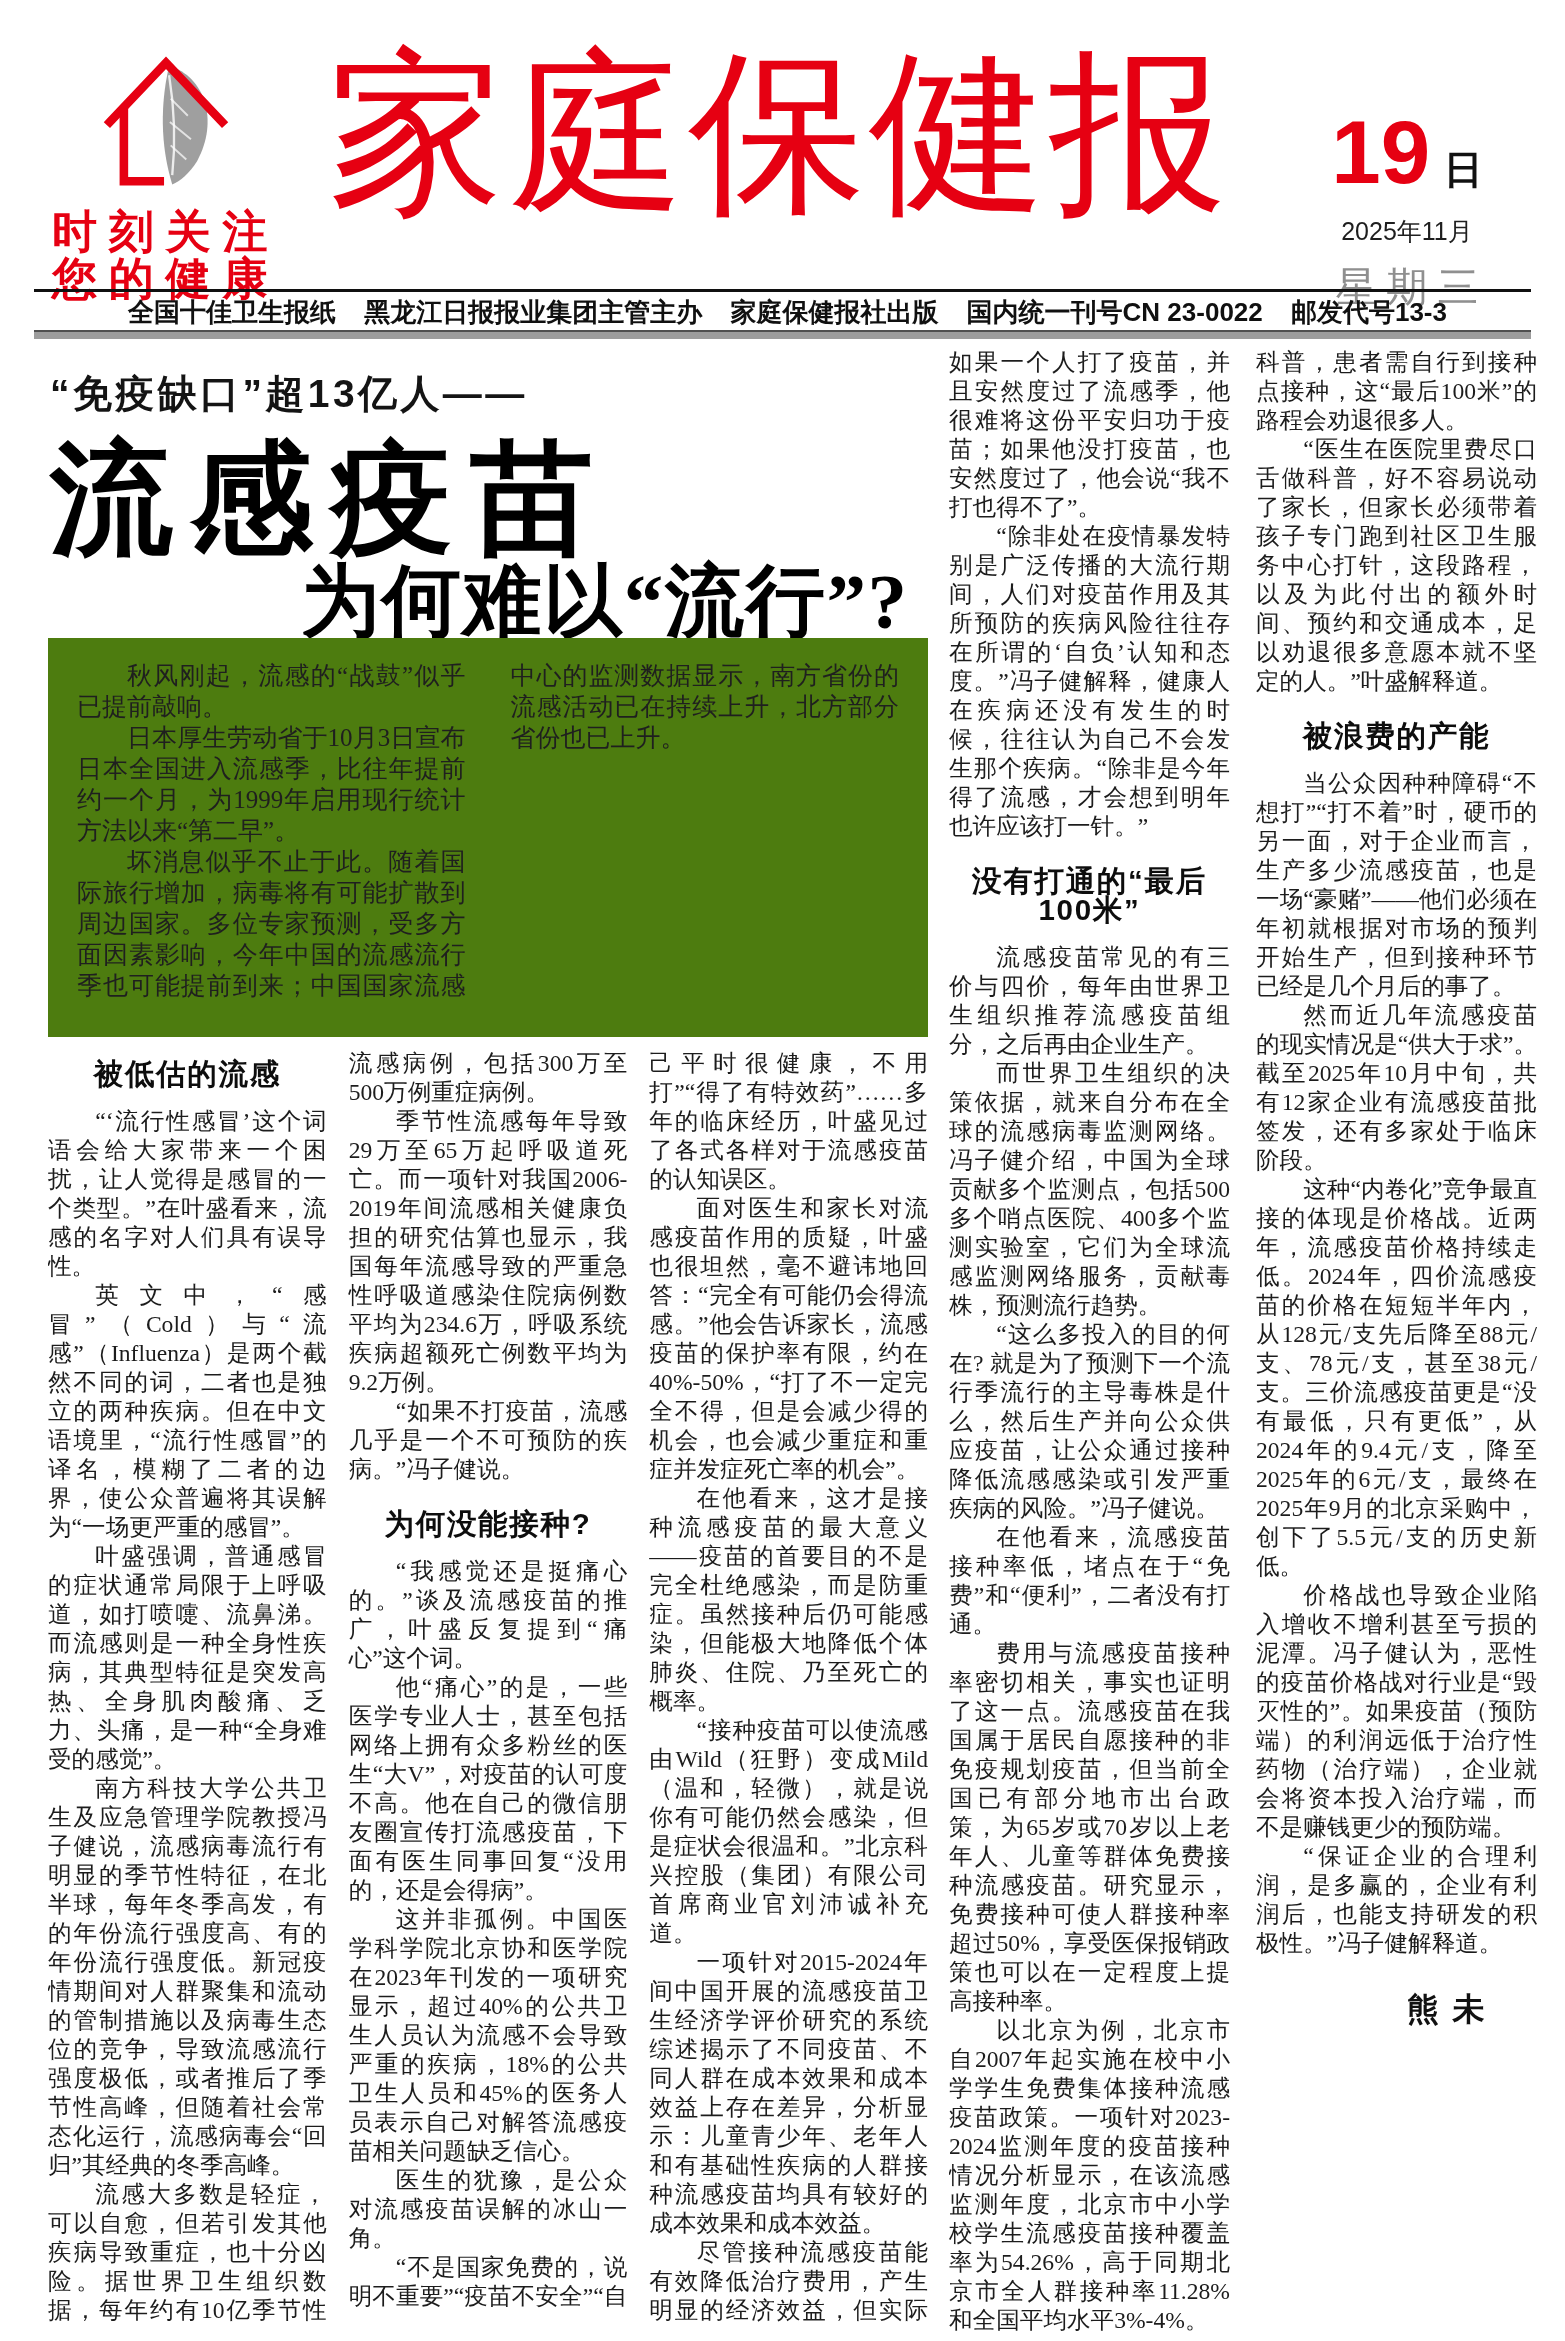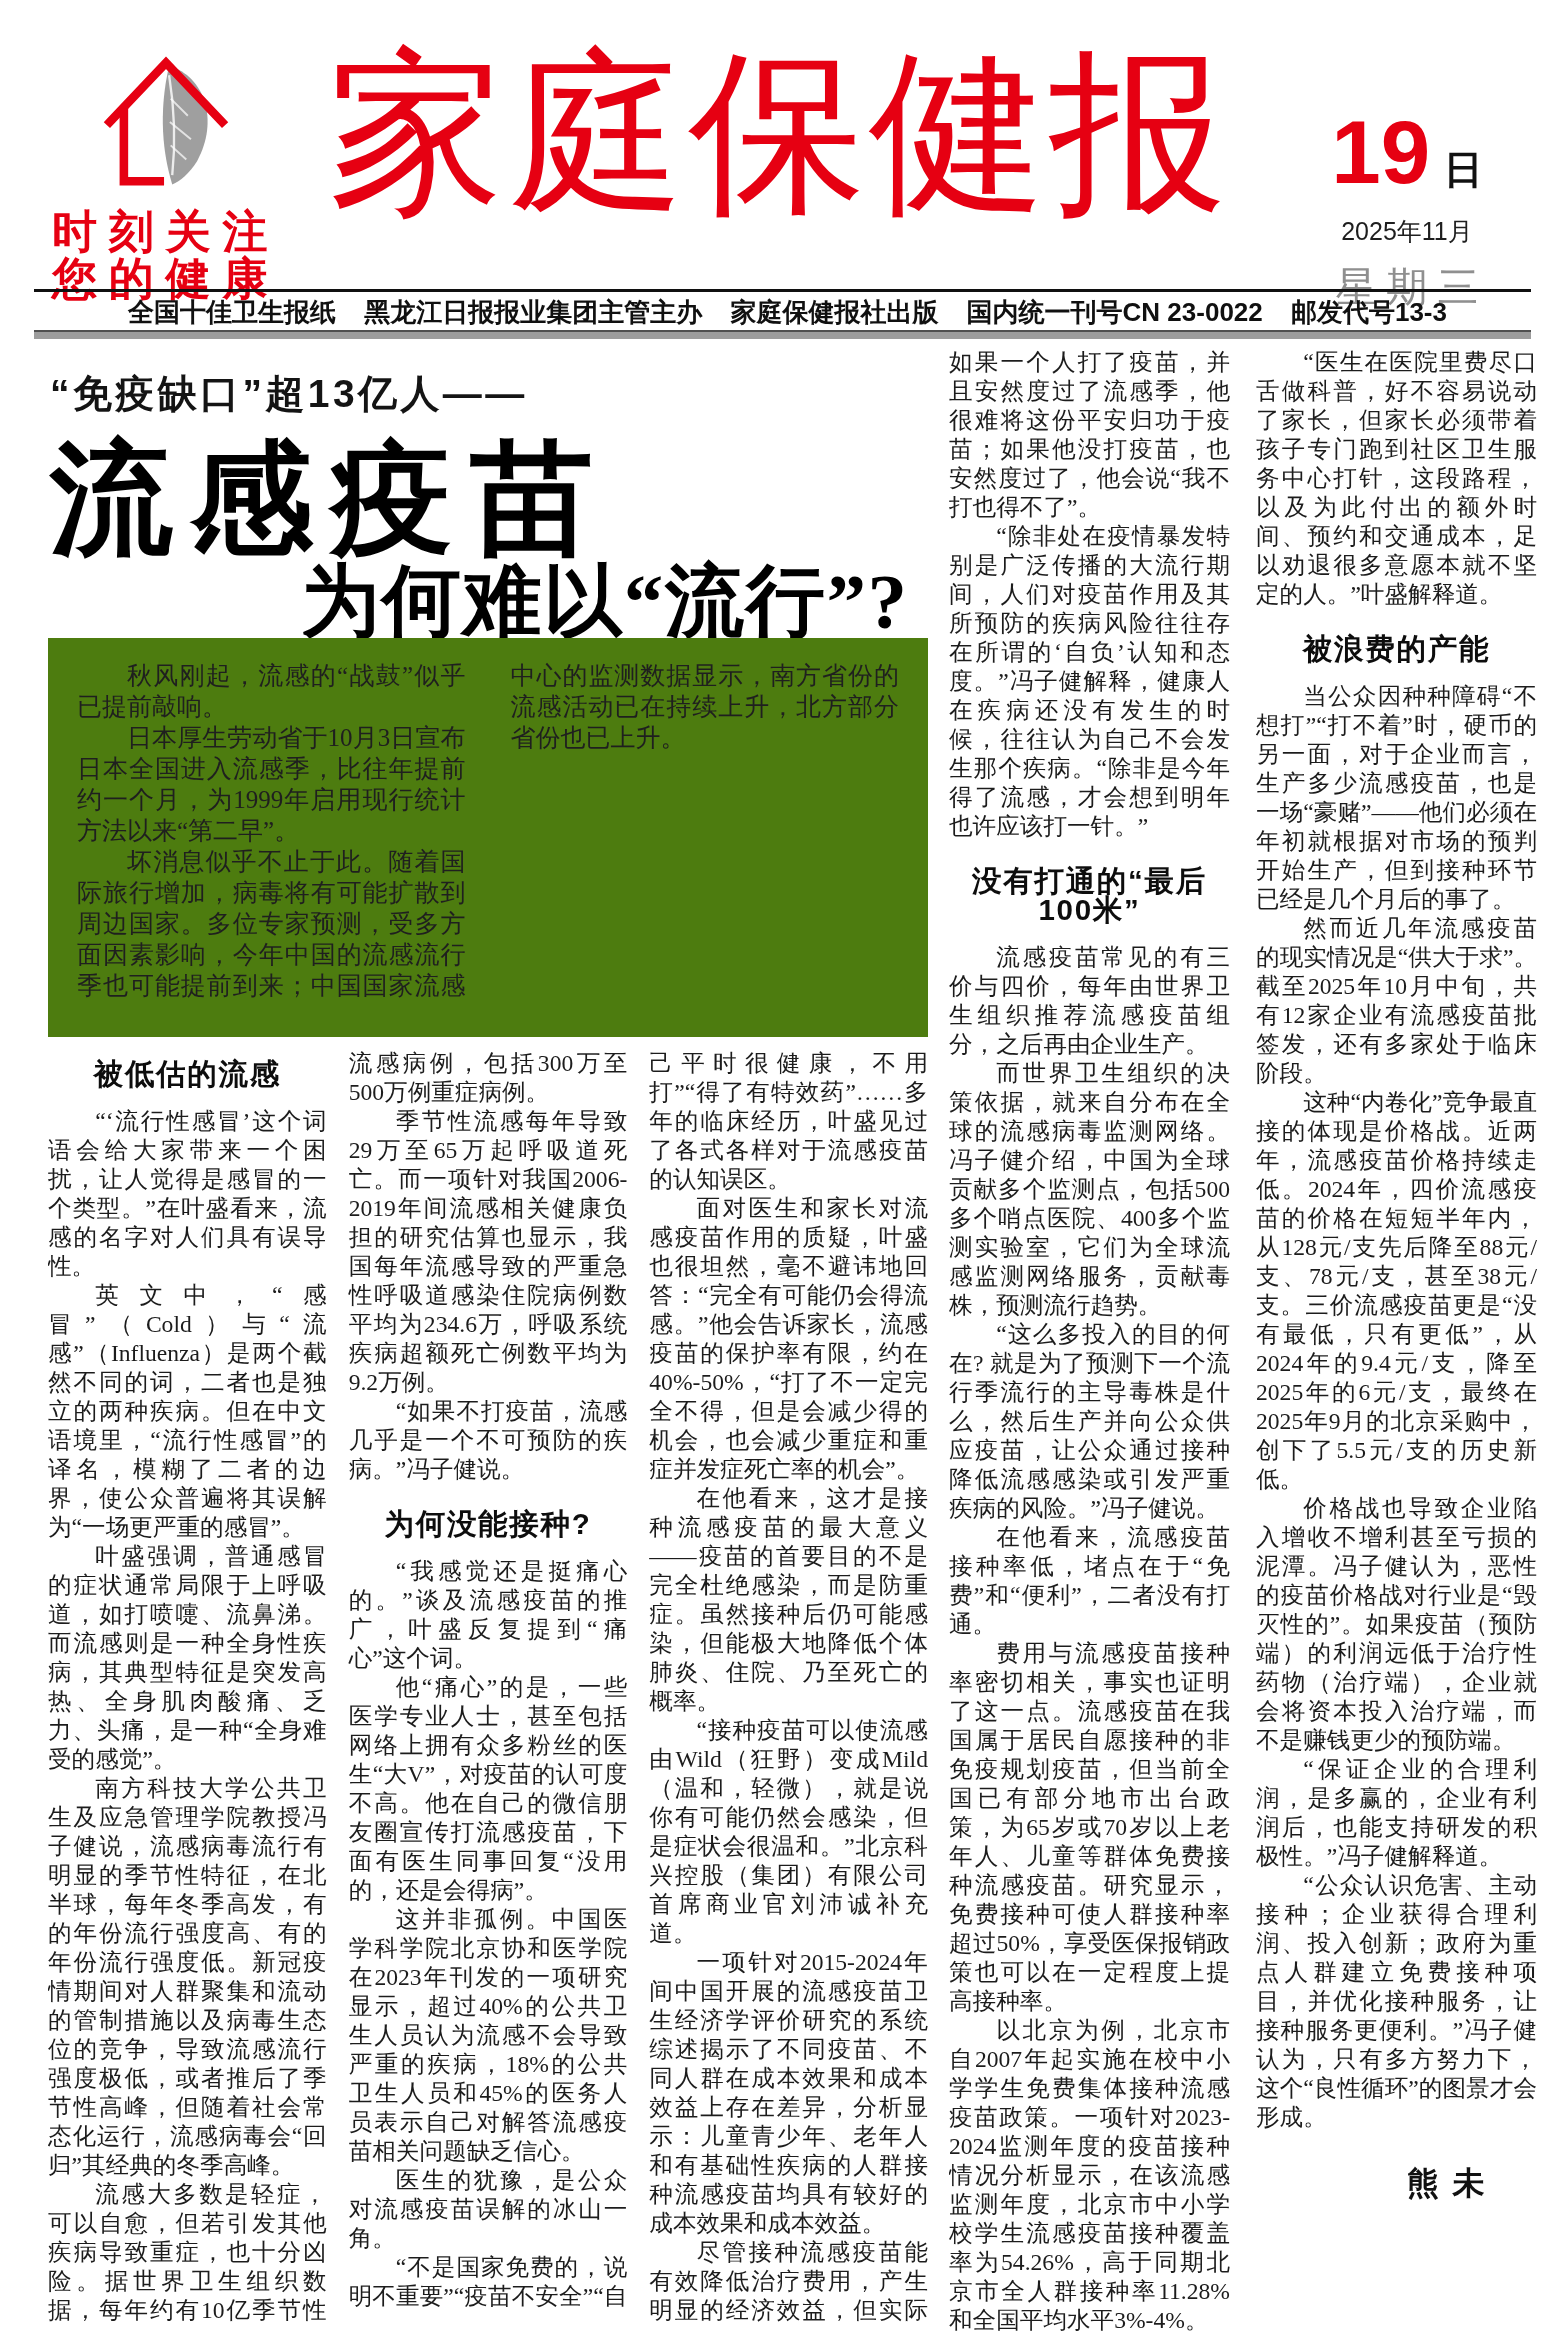--- a/index.html
+++ b/index.html
@@ -142,25 +142,25 @@
       <p>流感疫苗常见的有三价与四价，每年由世界卫生组织推荐流感疫苗组分，之后再由企业生产。</p>
       <p>而世界卫生组织的决策依据，就来自分布在全球的流感病毒监测网络。冯子健介绍，中国为全球贡献多个监测点，包括500多个哨点医院、400多个监测实验室，它们为全球流感监测网络服务，贡献毒株，预测流行趋势。</p>
       <p>“这么多投入的目的何在? 就是为了预测下一个流行季流行的主导毒株是什么，然后生产并向公众供应疫苗，让公众通过接种降低流感感染或引发严重疾病的风险。”冯子健说。</p>
       <p>在他看来，流感疫苗接种率低，堵点在于“免费”和“便利”，二者没有打通。</p>
       <p>费用与流感疫苗接种率密切相关，事实也证明了这一点。流感疫苗在我国属于居民自愿接种的非免疫规划疫苗，但当前全国已有部分地市出台政策，为65岁或70岁以上老年人、儿童等群体免费接种流感疫苗。研究显示，免费接种可使人群接种率超过50%，享受医保报销政策也可以在一定程度上提高接种率。</p>
       <p>以北京为例，北京市自2007年起实施在校中小学学生免费集体接种流感疫苗政策。一项针对2023-2024监测年度的疫苗接种情况分析显示，在该流感监测年度，北京市中小学校学生流感疫苗接种覆盖率为54.26%，高于同期北京市全人群接种率11.28%和全国平均水平3%-4%。</p>
       <p>“费用”的挑战仍然棘手，“最后100米”的路，布满障碍。</p>
     </div>
 
   <div class="col5">
+      <p class="cont">科普，患者需自行到接种点接种，这“最后100米”的路程会劝退很多人。</p>
       <p>“医生在医院里费尽口舌做科普，好不容易说动了家长，但家长必须带着孩子专门跑到社区卫生服务中心打针，这段路程，以及为此付出的额外时间、预约和交通成本，足以劝退很多意愿本就不坚定的人。”叶盛解释道。</p>
       <h3>被浪费的产能</h3>
       <p>当公众因种种障碍“不想打”“打不着”时，硬币的另一面，对于企业而言，生产多少流感疫苗，也是一场“豪赌”——他们必须在年初就根据对市场的预判开始生产，但到接种环节已经是几个月后的事了。</p>
       <p>然而近几年流感疫苗的现实情况是“供大于求”。截至2025年10月中旬，共有12家企业有流感疫苗批签发，还有多家处于临床阶段。</p>
       <p>这种“内卷化”竞争最直接的体现是价格战。近两年，流感疫苗价格持续走低。2024年，四价流感疫苗的价格在短短半年内，从128元/支先后降至88元/支、78元/支，甚至38元/支。三价流感疫苗更是“没有最低，只有更低”，从2024年的9.4元/支，降至2025年的6元/支，最终在2025年9月的北京采购中，创下了5.5元/支的历史新低。</p>
       <p>价格战也导致企业陷入增收不增利甚至亏损的泥潭。冯子健认为，恶性的疫苗价格战对行业是“毁灭性的”。如果疫苗（预防端）的利润远低于治疗性药物（治疗端），企业就会将资本投入治疗端，而不是赚钱更少的预防端。</p>
       <p>“保证企业的合理利润，是多赢的，企业有利润后，也能支持研发的积极性。”冯子健解释道。</p>
-      <p>“公众认识危害、主动接种；企业获得合理利润、投入创新；政府为重点人群建立免费接种项目，并优化接种服务，让接种服务更便利。”冯子健认为，只有多方努力下，这个“良性循环”的图景才会形成。</p>
       <div class="byline">熊未</div>
     </div>
 
 </div>
 
 
 </body></html>

